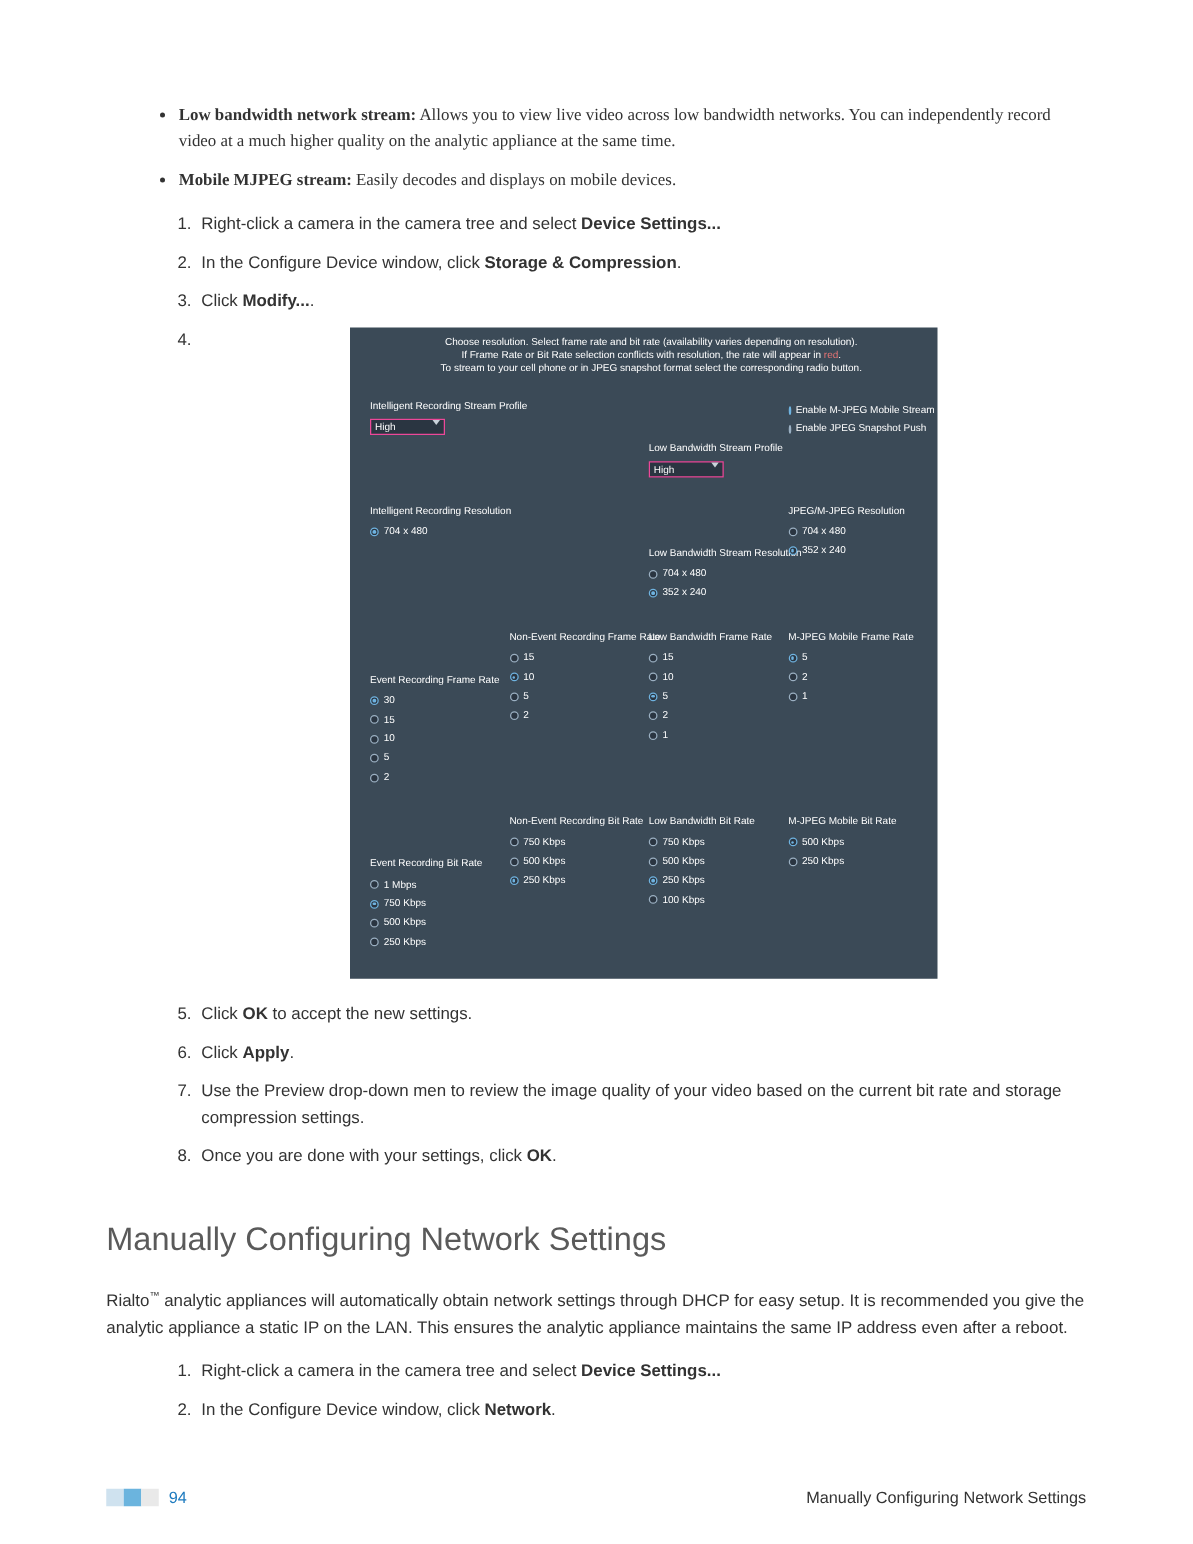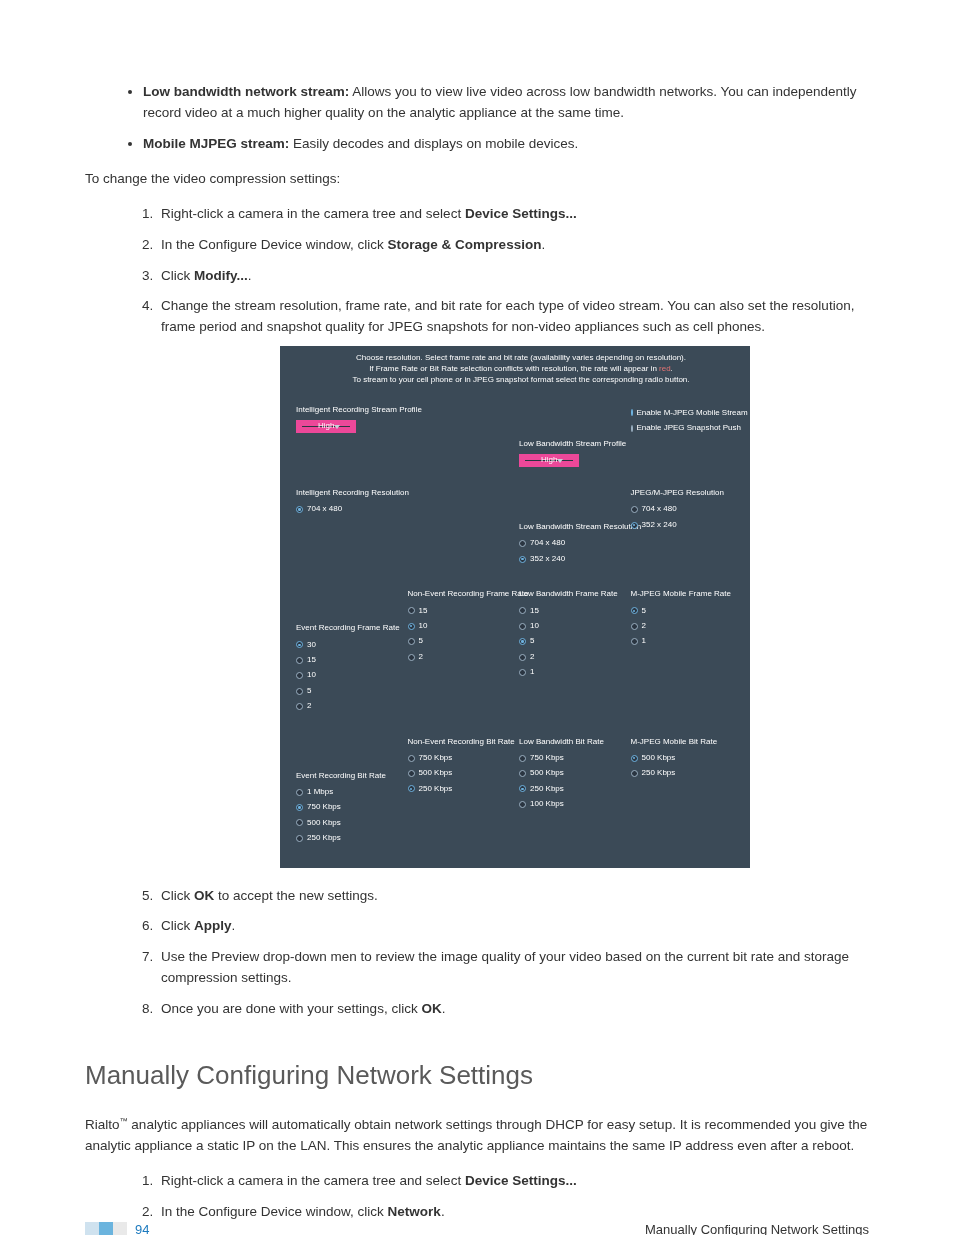--- a/index.html
+++ b/index.html
@@ -16,21 +16,21 @@
     padding: 82px 85px 30px 85px;
     position: relative;
   }
   ul.bullets {
     margin: 0 0 14px 0;
     padding-left: 58px;
     list-style: disc;
     font-size: 13.5px;
     line-height: 1.55;
   }
-  ul.bullets li { margin-bottom: 10px; }
+  ul.bullets li { margin-bottom: 10px; font-family: Liberation Serif, serif; }
   p.body {
     margin: 0 0 14px 0;
     font-size: 13.5px;
     line-height: 1.55;
   }
   ol.steps {
     margin: 0 0 14px 0;
     padding-left: 72px;
     font-size: 13.5px;
     line-height: 1.55;
@@ -69,26 +69,25 @@
     padding: 6px 4px 8px 4px;
   }
   .c-a { width: 25%; margin-top: 34px; }
   .c-b { width: 25%; }
   .c-c { width: 25%; }
   .c-d { width: 25%; }
   .c-half { width: 50%; }
   .col .lbl { display:block; margin-bottom: 4px; font-size: 8px; white-space: nowrap; }
   .sel {
     display: inline-flex;
-    align-items: center;
     background: #2a3541;
-    border: 6px solid #ec4899;
+    border: 1px solid #ec4899;
     height: 13px;
     width: 60px;
-    padding: 0 16px;
+    padding: 0 3px;
     font-size: 8px;
     box-sizing: border-box;
   }
   .sel .sarrow {
     margin-left: auto;
     width: 0; height: 0;
     border-left: 3px solid transparent;
     border-right: 3px solid transparent;
     border-top: 4px solid #c9d2da;
   }
@@ -144,27 +143,26 @@
   <ul class="bullets">
     <li>
       <b>Low bandwidth network stream:</b><span> Allows you to view live video across low bandwidth networks. You can independently record video at a much higher quality on the analytic appliance at the same time.</span>
     </li>
     <li>
       <b>Mobile MJPEG stream:</b><span> Easily decodes and displays on mobile devices.</span>
     </li>
   </ul>
 
 
-  <p class="body">To change the video compression settings:</p>
 
   <ol class="steps">
     <li><span>Right-click a camera in the camera tree and select </span><b>Device Settings...</b></li>
     <li><span>In the Configure Device window, click </span><b>Storage &amp; Compression</b><span>.</span></li>
     <li><span>Click </span><b>Modify...</b><span>.</span></li>
-    <li><span>Change the stream resolution, frame rate, and bit rate for each type of video stream. You can also set the resolution, frame period and snapshot quality for JPEG snapshots for non-video appliances such as cell phones.</span>
+    <li>
 
       
       <div class="panel">
         <div class="hdr">
           <div>Choose resolution. Select frame rate and bit rate (availability varies depending on resolution).</div>
           <div><span>If Frame Rate or Bit Rate selection conflicts with resolution, the rate will appear in </span><span class="redtxt">red</span><span>.</span></div>
           <div>To stream to your cell phone or in JPEG snapshot format select the corresponding radio button.</div>
         </div>
         <div class="grid">
 

